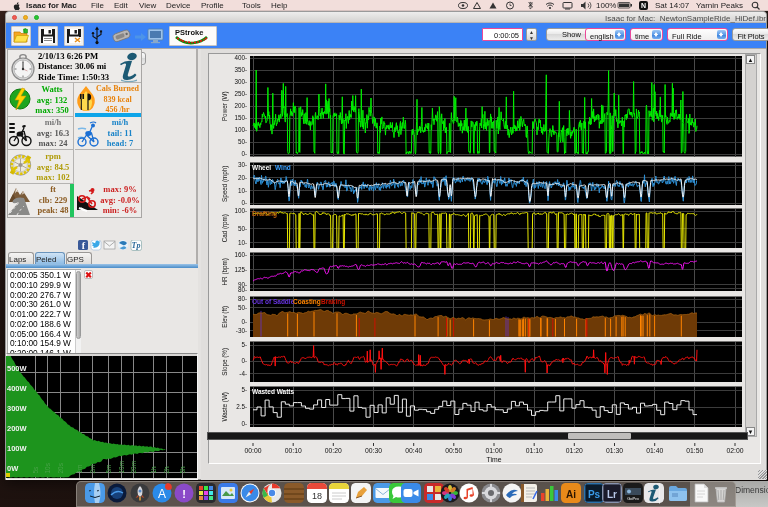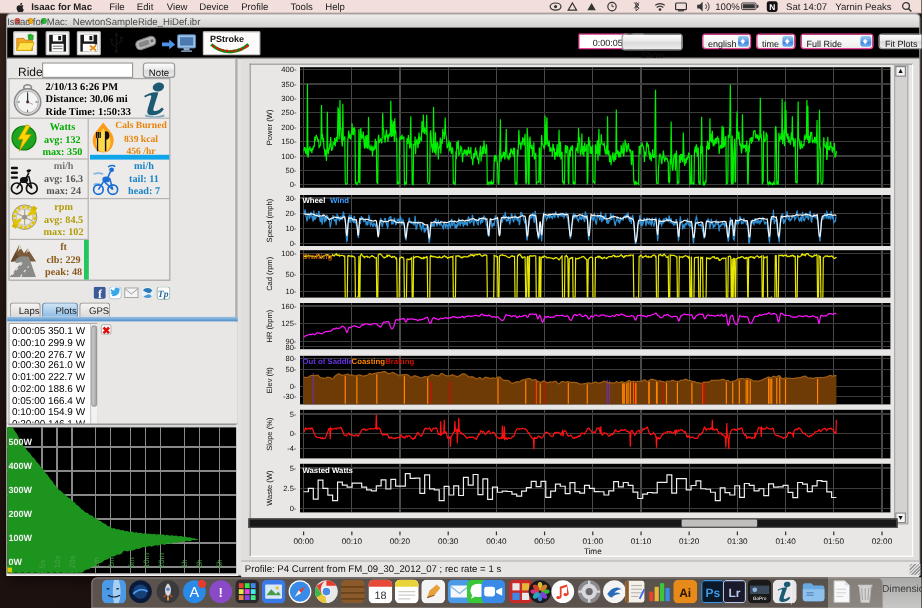--- a/index.html
+++ b/index.html
@@ -5,35 +5,35 @@
 html,body{width:768px;height:507px;overflow:hidden;font-family:"Liberation Sans",sans-serif;background:#1c1210}
 .abs{position:absolute}
 #screen{position:relative;width:768px;height:507px;background:linear-gradient(160deg,#3a241e 0%,#241612 40%,#140c0a 100%)}
 
 #menubar{position:absolute;left:0;top:0;width:768px;height:11px;background:#f2dedb;font-size:8px;color:#222;border-bottom:1px solid #d8c4c1}
 #menubar .l{position:absolute;top:1px;white-space:nowrap}
 
 #win{position:absolute;left:5px;top:11px;width:762px;height:469px;background:#e4e2e0;border-radius:4px 4px 0 0;box-shadow:0 3px 14px rgba(0,0,0,.55);border:1px solid #9a9a9a}
 #titlebar{position:absolute;left:0;top:0;width:760px;height:11px;background:linear-gradient(#eeedec,#d5d3d1);border-radius:4px 4px 0 0;border-bottom:1px solid #b8b6b4}
 .tl{position:absolute;top:3px;width:5px;height:5px;border-radius:50%}
-#titletext{position:absolute;top:1.5px;width:100%;text-align:left;font-size:8px;color:#4a4a4a}
-#toolbar{position:absolute;left:0;top:11px;width:760px;height:26px;background:#000000;border-bottom:1px solid #aaa8a6}
+#titletext{position:absolute;top:1.5px;width:100%;text-align:right;font-size:8px;color:#4a4a4a}
+#toolbar{position:absolute;left:0;top:11px;width:760px;height:26px;background:#3b82f6;border-bottom:1px solid #aaa8a6}
 .tbtn{position:absolute;top:3px;height:20px;background:#f2f1f0;border:1px solid #c8c6c4;border-radius:1px}
 .aquabtn{position:absolute;background:linear-gradient(#fdfdfd,#e9e9e9 45%,#d9d9d9 50%,#ececec);border:1px solid #9a9a9a;border-radius:3px;font-size:7.5px;color:#111;text-align:center}
 .aquasel{position:absolute;background:linear-gradient(#fefefe,#eee);border:1px solid #ec4899;border-radius:3px;font-size:7.5px;color:#111}
 .bluecap{position:absolute;right:1px;top:1px;bottom:1px;width:9px;border-radius:2px;background:linear-gradient(#9fc8f5,#5a9be8 50%,#3f84dd 55%,#74aef0)}
 .bluecap:before{content:"";position:absolute;left:2px;top:2px;border-left:2.5px solid transparent;border-right:2.5px solid transparent;border-bottom:3px solid #fff}
 .bluecap:after{content:"";position:absolute;left:2px;bottom:2px;border-left:2.5px solid transparent;border-right:2.5px solid transparent;border-top:3px solid #fff}
 
 #leftpanel{position:absolute;left:0;top:37px;width:192px;height:431px;background:#e9e7e5;border-right:2px solid #b0aeac}
 .serif{font-family:"Liberation Serif",serif;font-weight:bold}
-#statsbox{position:absolute;left:1px;top:16px;width:135px;height:169px;background:#edebe9;border:1px solid #a8a6a4}
+#statsbox{position:absolute;left:1px;top:0;width:135px;height:169px;background:#edebe9;border:1px solid #a8a6a4}
 .stat{font-family:"Liberation Serif",serif;font-weight:bold;font-size:8.5px;line-height:10.5px;text-align:center}
 #tabs{position:absolute;left:0;top:203px;height:13px;font-size:8px}
-.tab{position:absolute;top:0;height:12px;background:linear-gradient(#f5f4f3,#dddbd9);border:1px solid #9a9896;border-bottom:none;border-radius:3px 3px 0 0;text-align:right;padding-top:1.5px;color:#222}
+.tab{position:absolute;top:0;height:12px;background:linear-gradient(#f5f4f3,#dddbd9);border:1px solid #9a9896;border-bottom:none;border-radius:3px 3px 0 0;text-align:left;padding-top:1.5px;color:#222}
 #bluebar{position:absolute;left:0;top:215px;width:192px;height:4px;background:linear-gradient(#9cc4e8,#4a8cc8)}
 #listarea{position:absolute;left:0;top:219px;width:192px;height:89px;background:#e9e7e5}
 #listbox{position:absolute;left:1px;top:1px;width:74px;height:87px;background:#fff;border:1px solid #aaa;font-size:8.3px;line-height:9.75px;color:#000;padding:1px 0 16px 2px;white-space:nowrap;overflow:hidden}
 #listscroll{position:absolute;left:69px;top:2px;width:5.5px;height:85px;background:#f2f2f2;border-left:1px solid #ccc}
 #listthumb{position:absolute;left:0;top:1px;width:5px;height:68px;background:linear-gradient(90deg,#cdcdcd,#a8a8a8);border-radius:3px;border:0.5px solid #999}
 #redx{position:absolute;left:78px;top:2px;width:9px;height:9px;background:#fff;border:1px solid #bbb;border-radius:2px;color:#d11;font-size:8.5px;font-weight:bold;line-height:8px;text-align:center}
 
 #plotpanel{position:absolute;left:195px;top:37px;width:565px;height:431px;background:#e0dedc}
 #plotsunk{position:absolute;left:7px;top:4px;width:553px;height:411px;background:#e9e7e5;border:1px solid #fff;border-top-color:#999;border-left-color:#999}
 #vscroll{position:absolute;left:544px;top:5px;width:12px;height:383px;background:#d4d2d0;border:1px solid #aaa}
@@ -116,21 +116,21 @@
               <circle cx="36" cy="11.5" r="1.1"></circle>
               <circle cx="11" cy="13" r="0.9"></circle>
               <circle cx="16" cy="14.8" r="0.9"></circle>
               <circle cx="22" cy="15.6" r="0.9"></circle>
               <circle cx="28" cy="15" r="0.9"></circle>
               <circle cx="34" cy="12.8" r="0.9"></circle>
             </g>
           </svg></div>
     <div class="aquasel" style="left:476px;top:5px;width:41px;height:13px;background:#fff;border-radius:1px;text-align:right;padding:2px 3px 0 0">0:00:05</div>
     <div class="abs" style="left:520px;top:5px;width:11px;height:13px;background:linear-gradient(#fafafa,#d8d8d8);border:1px solid #999;border-radius:2px;font-size:5px;line-height:6px;text-align:center;color:#333">▲<br>▼</div>
-    <div class="aquabtn" style="left:512px;top:5px;width:51px;height:13px;padding-top:12px">Show</div>
+    <div class="aquabtn" style="left:540px;top:5px;width:51px;height:13px;padding-top:1px">Show</div>
     <div class="aquasel" style="left:579px;top:5px;width:41px;height:13px;padding:2.5px 0 0 4px">english<span class="bluecap"></span></div>
     <div class="aquasel" style="left:624px;top:5px;width:33px;height:13px;padding:2.5px 0 0 4px">time<span class="bluecap"></span></div>
     <div class="aquasel" style="left:661px;top:5px;width:61px;height:13px;padding:2.5px 0 0 4px">Full Ride<span class="bluecap"></span></div>
     <div class="aquabtn" style="left:726px;top:5px;width:38px;height:13px;padding-top:2.5px">Fit Plots</div>
   </div>
 
   <div id="leftpanel">
     <div class="abs" style="left:9px;top:6px;font-size:10px;color:#111">Ride:</div>
     <div class="abs" style="left:29px;top:3px;width:76px;height:13px;background:#fff;border:1px solid #999"></div>
     <div class="aquabtn" style="left:113px;top:3px;width:27px;height:13px;padding-top:2.5px;font-size:8px">Note</div>
@@ -235,39 +235,54 @@
         <div class="abs" style="left:0px;top:1px"><svg width="24" height="30" viewBox="0 0 24 30">
                 <path d="M1 17 L8 3 L12 10 L15 6 L22 17 Z" fill="#7a5a38"></path>
                 <path d="M8 3 L10 7 L8.5 6.5 L7 8.5 Z" fill="#ece4da"></path>
                 <path d="M15 6 L16.5 9 L15 8.5 L13.5 10.5 Z" fill="#e0d4c8"></path>
                 <path d="M1 17 L5 9 L8 14 L3 17z" fill="#66482a"></path>
                 <path d="M0 30 q7 -9 11 -13 q-8 3 -6 -1.5 q3 -4 11 -2.5 l6 17 z" fill="#8a8a88"></path>
                 <path d="M2 28 q6 -7 10 -11 m-3 13 q3 -5 7 -9" stroke="#e8e8e8" stroke-width="1" stroke-dasharray="2.5 2.5" fill="none"></path>
               </svg></div>
         <div class="abs stat" style="left:24px;top:0px;width:42px;color:#8a5a20">ft<br>clb: 229<br>peak: 48</div>
       </div>
+      <div class="abs" style="left:67px;top:134px;width:66px;height:33px">
+        <div class="abs" style="left:2px;top:2px"><svg width="21" height="28" viewBox="0 0 21 28">
+                <path d="M0 10 L21 24 L0 24 Z" fill="#111"></path>
+                <path d="M2 22 l8 3" stroke="#fff" stroke-width="2"></path>
+                <path d="M8 24 l-4 -3 2 4z" fill="#fff"></path>
+                <g fill="none" stroke="#d41919" stroke-width="1.6">
+                  <circle cx="5" cy="13" r="3.2"></circle>
+                  <circle cx="15" cy="18" r="3.2"></circle>
+                  <path d="M5 13 L10 11 L15 18 M10 11 L13 13"></path>
+                  <path d="M12 5 q3 -1 4 1 l-2 2"></path>
+                </g>
+                <circle cx="15.5" cy="4" r="2" fill="#d41919"></circle>
+              </svg></div>
+        <div class="abs stat" style="left:24px;top:0px;width:42px;color:#cc2222">max: 9%<br>avg: -0.0%<br>min: -6%</div>
+      </div>
     </div>
 
     <div class="abs" style="left:72px;top:189px"><svg width="64" height="12" viewBox="0 0 64 12">
             <rect x="0" y="0" width="10" height="10" rx="1.5" fill="#3a5a98"></rect>
             <text x="5.4" y="9" font-size="10" fill="#fff" text-anchor="middle" font-family="Liberation Serif" font-weight="bold">f</text>
             <rect x="13" y="0" width="10" height="10" rx="2.5" fill="#fff" stroke="#9ab8d8" stroke-width="0.6"></rect>
             <path d="M15 7.5 q3.5 1 5.5 -1.5 q1.5 -2 1 -3.5 l0.8 -0.6 l-1.2 -0.2 l0.8 -0.8 l-1.3 0.3 q-1.5 -1.2 -2.8 0 q-0.8 0.8 -0.4 2 q-2 -0.3 -3 -1.5 q-0.8 2 1 3 q-0.8 0.3 -1.4 0 q0.3 1.5 2 1.7 q-1 0.8 -1 1.1z" fill="#3aa8e8"></path>
             <rect x="26" y="1" width="11" height="8" fill="#f4f4f4" stroke="#999" stroke-width="0.7"></rect>
             <path d="M26 1.5 L31.5 6 L37 1.5" fill="none" stroke="#999" stroke-width="0.8"></path>
             <circle cx="45" cy="5" r="5" fill="#e8f2fa"></circle>
             <path d="M41 3 a5 5 0 0 1 8 0 q-2 3 -4 2 q-2 -1 -4 -2z" fill="#2a7ab8"></path>
             <path d="M41.5 8 a5 5 0 0 0 7 0 q-1.5 -2.5 -3.5 -1.5 q-2 1 -3.5 1.5z" fill="#4a9ad4"></path>
             <rect x="53" y="0" width="10.5" height="10.5" rx="2" fill="#fdfdfd" stroke="#8aa" stroke-width="0.7"></rect>
             <text x="58" y="8.2" font-size="8" fill="#2a6a9a" text-anchor="middle" font-family="Liberation Serif" font-weight="bold" font-style="italic">Tp</text>
           </svg></div>
 
     <div id="tabs">
       <div class="tab" style="left:2px;width:26px">Laps</div>
-      <div class="tab" style="left:29px;width:30px;background:linear-gradient(#cfe3f5,#8fbce4);border-color:#6a94bc">Plots</div>
+      <div class="tab" style="left:29px;width:30px;background:linear-gradient(#cfe3f5,#8fbce4);border-color:#6a94bc">Peled</div>
       <div class="tab" style="left:60px;width:26px">GPS</div>
     </div>
     <div id="bluebar"></div>
 
     <div id="listarea">
       <div id="listbox">0:00:05 350.1 W<br>0:00:10 299.9 W<br>0:00:20 276.7 W<br>0:00:30 261.0 W<br>0:01:00 222.7 W<br>0:02:00 188.6 W<br>0:05:00 166.4 W<br>0:10:00 154.9 W<br>0:20:00 146.1 W</div>
       <div id="listscroll">
             <div id="listthumb"></div>
           </div>
       <div id="redx">✖</div>
@@ -280,21 +295,20 @@
     <div id="plotsunk"></div>
     <div id="vscroll">
       <div class="sbtn" style="top:0">▲</div>
       <div class="sbtn" style="bottom:0">▼</div>
     </div>
     <div id="hscroll">
           <div id="hthumb"></div>
         </div>
   </div>
 
-  <div id="statusbar">Profile: P4 Current from FM_09_30_2012_07 ; rec rate = 1 s</div>
   <div class="abs" style="left:752px;top:458px;width:9px;height:9px;background:repeating-linear-gradient(135deg,#ddd 0 1px,#999 1px 2px)"></div>
 </div>
 
 <svg width="568" height="419" viewBox="200 48 568 419" style="position:absolute;left:200px;top:48px">
 <rect x="250.0" y="56" width="492.0" height="100.5" fill="#000"></rect>
 <rect x="250.0" y="162.5" width="492.0" height="42.5" fill="#000"></rect>
 <rect x="250.0" y="208.5" width="492.0" height="39.5" fill="#000"></rect>
 <rect x="250.0" y="252.5" width="492.0" height="38.5" fill="#000"></rect>
 <rect x="250.0" y="296.5" width="492.0" height="40.5" fill="#000"></rect>
 <rect x="250.0" y="341.5" width="492.0" height="40.5" fill="#000"></rect>

